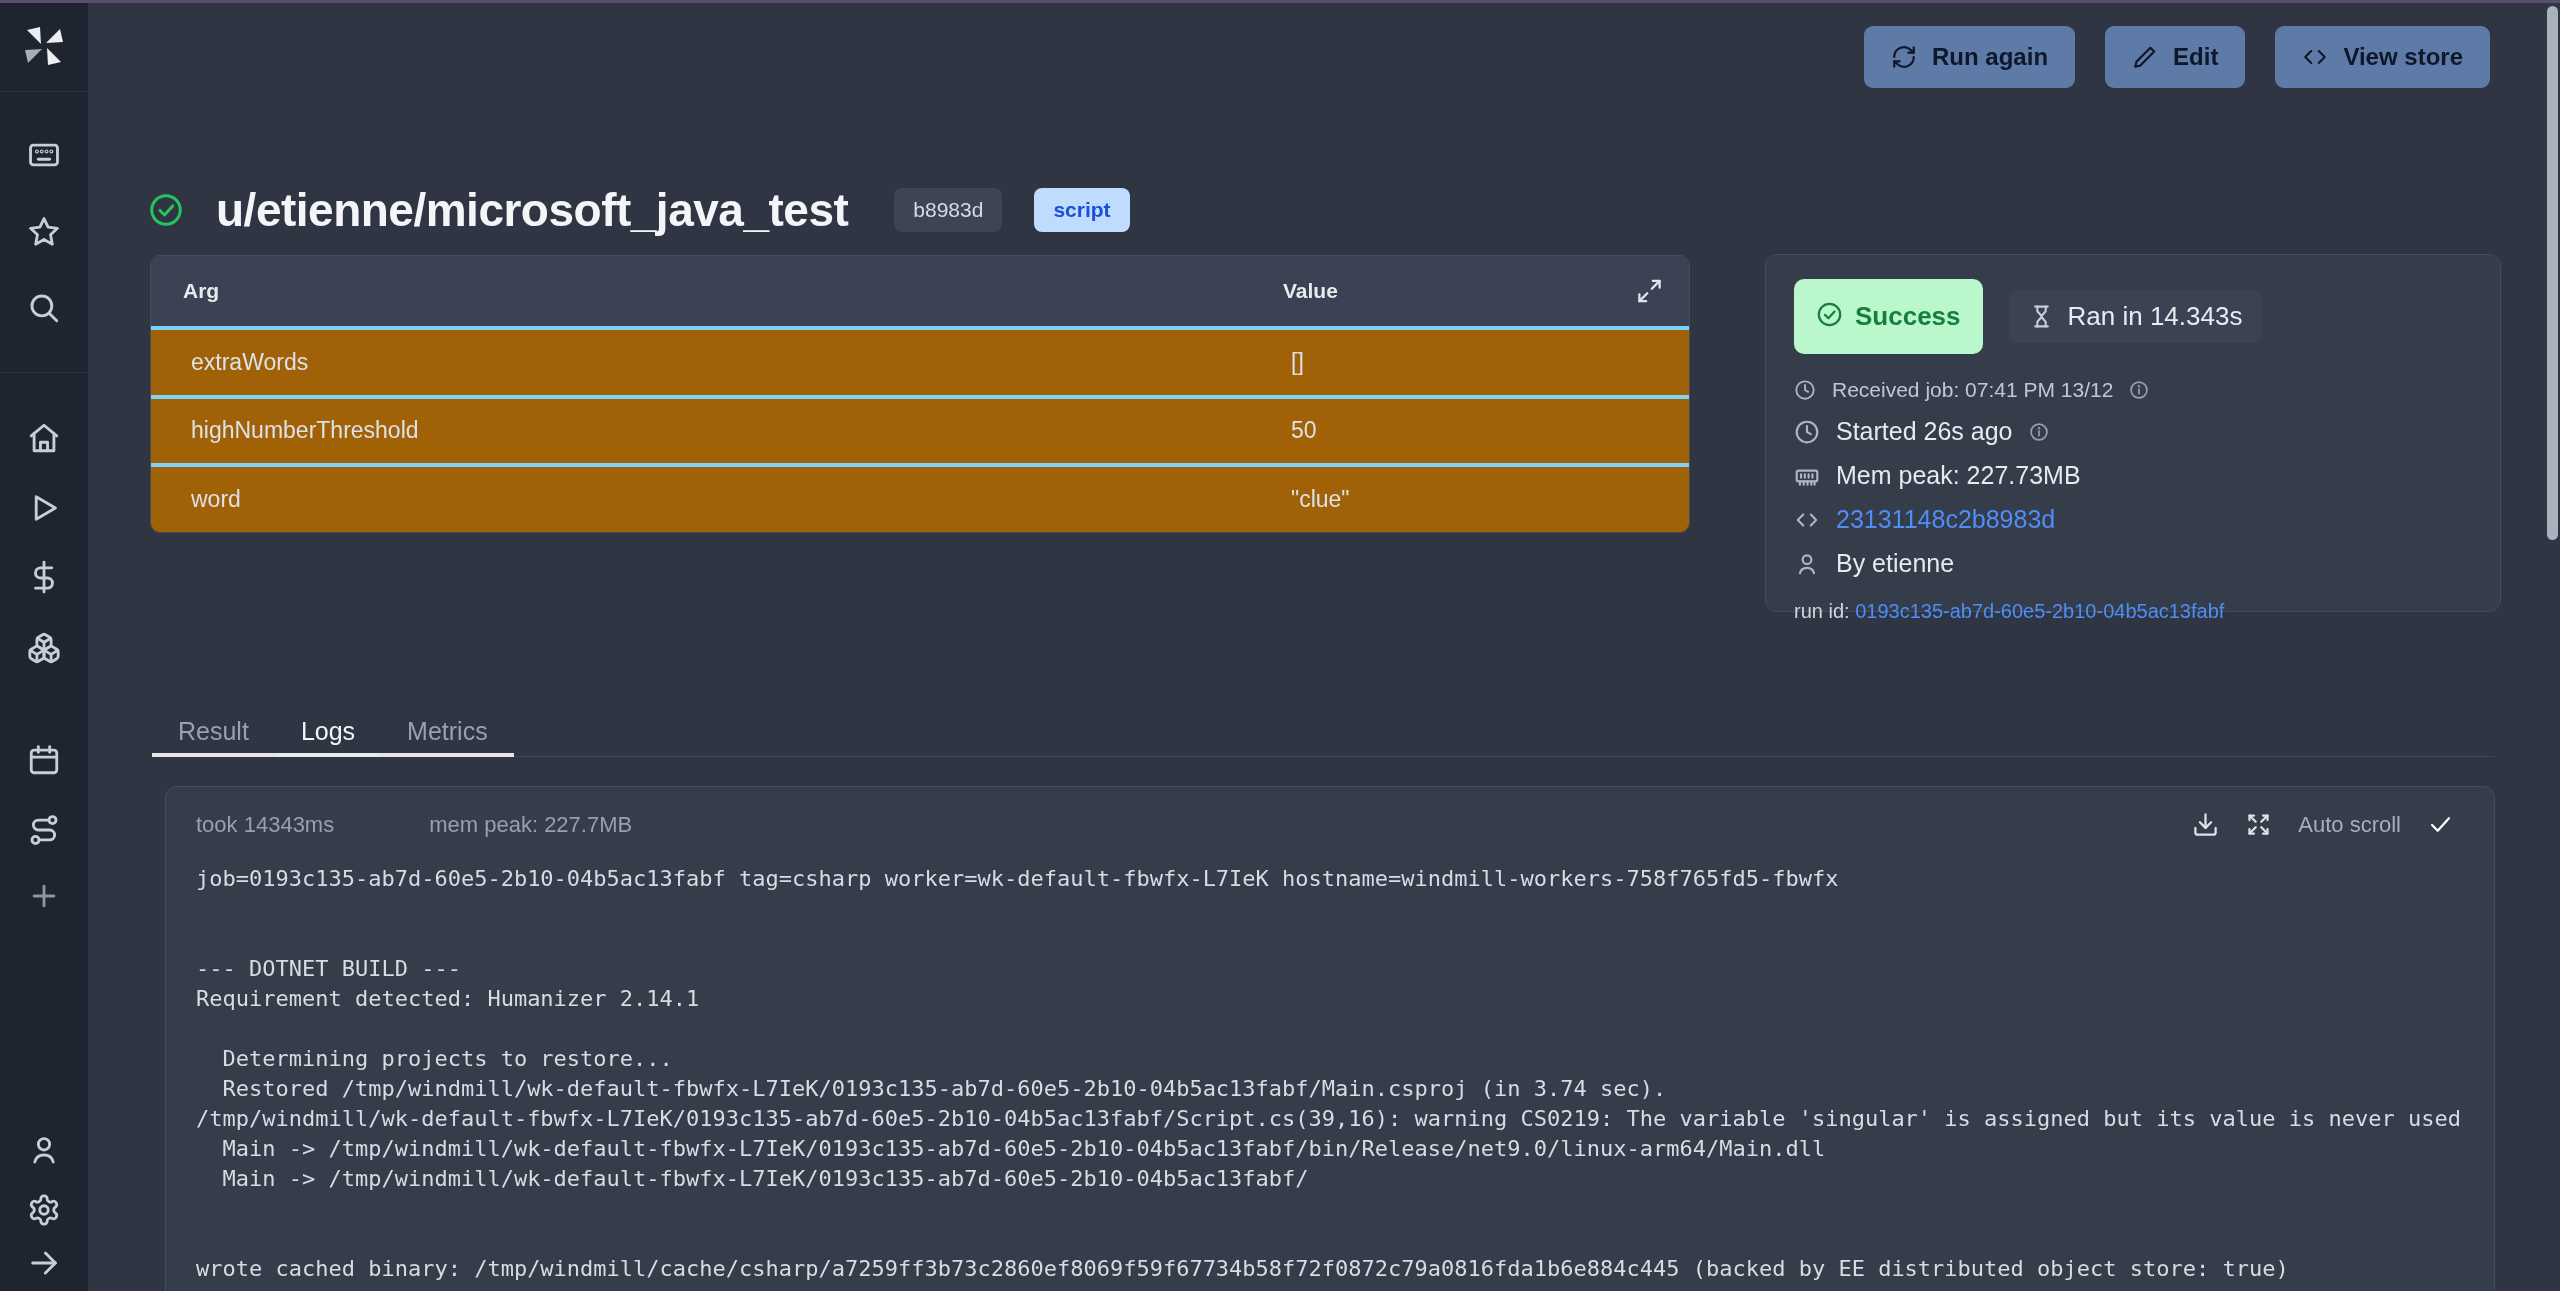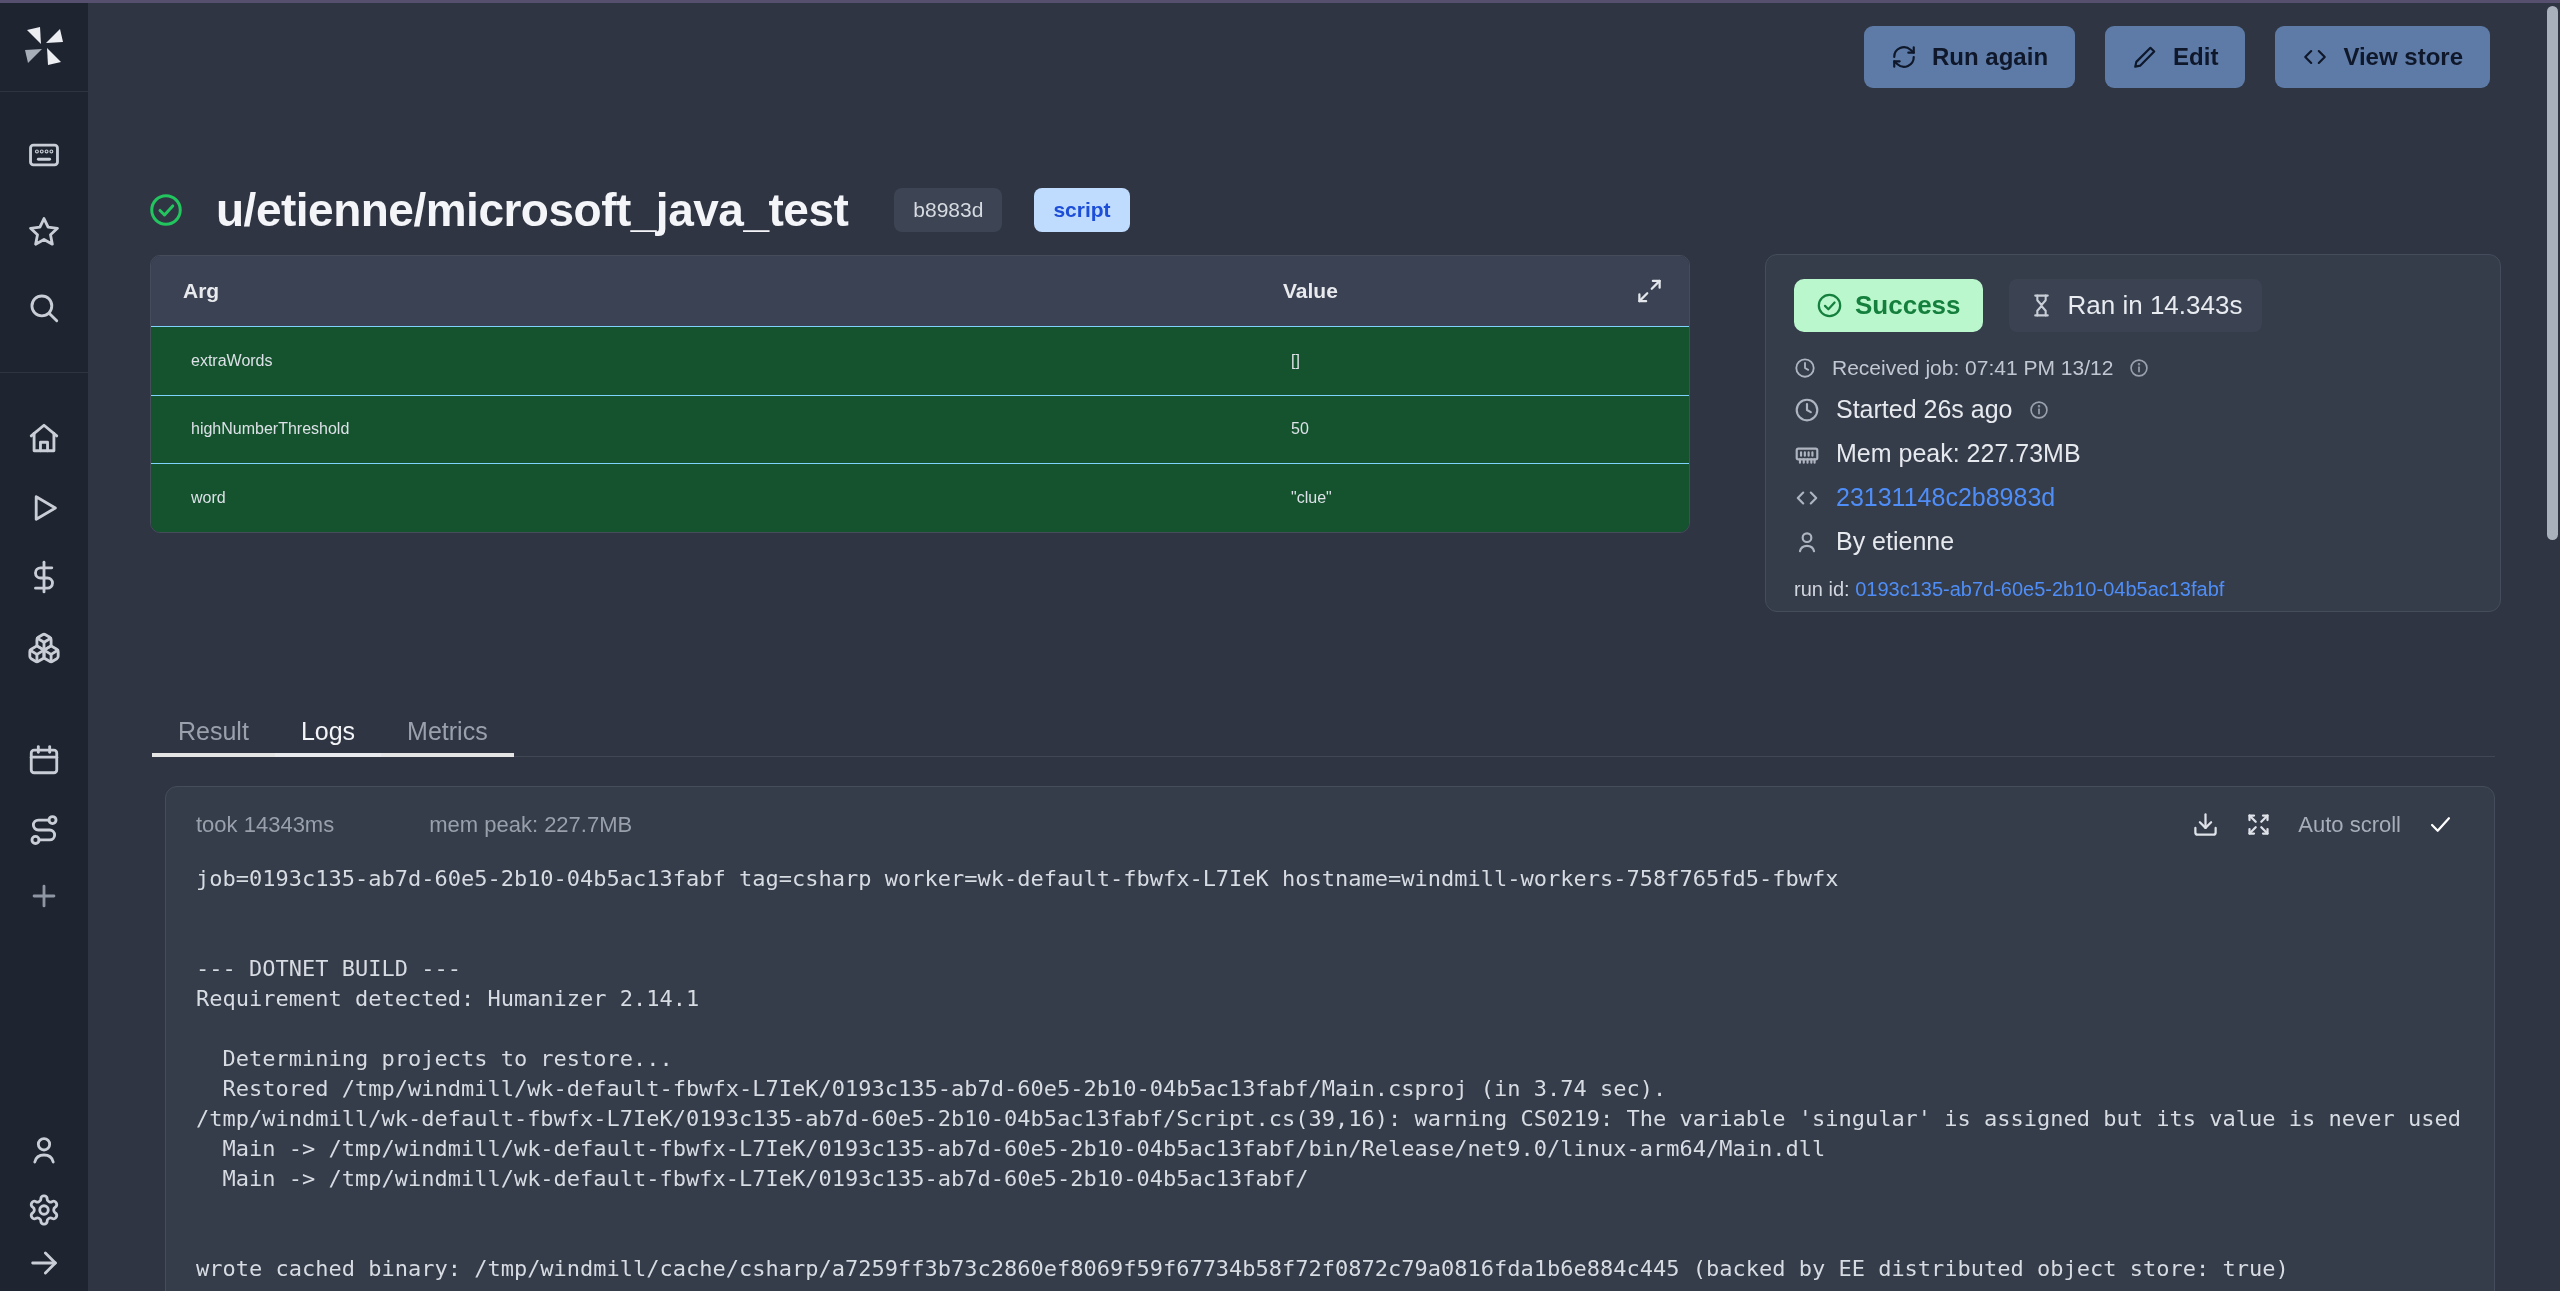--- a/index.html
+++ b/index.html
@@ -64,35 +64,35 @@
     position:relative; height:70px; background:#3b4253; display:grid;
     grid-template-columns:1100px 1fr; align-items:center; padding-left:32px;
     font-size:21px; font-weight:600; color:#e8eaee;
   }
   .args-expand {
     position:absolute; right:26px; top:50%; transform:translateY(-50%);
     width:27px; height:27px; color:#e3e6eb; cursor:pointer;
   }
   .args-expand svg { width:27px; height:27px; }
   .args-row {
-    height:68.6px; background:#14532d; border-top:1px solid #7dd3fc;
+    height:68.6px; background:#a16207; border-top:4px solid #7dd3fc;
     display:grid; grid-template-columns:1100px 1fr; align-items:center; padding-left:40px;
-    font-size:16px; color:#dde1e8;
+    font-size:23px; color:#dde1e8;
   }
 
   
   .status-panel {
     position:absolute; left:1765px; top:254px; width:736px; height:358px;
     background:#353c4a; border:1px solid #454d5d; border-radius:12px;
     padding:24px 28px;
   }
   .status-top { display:flex; align-items:center; gap:26px; }
   .success-badge {
-    display:flex; align-items:center; gap:12px; background:#bbf7cd; color:#15803d;
-    font-size:26px; font-weight:600; padding:11px 22px; border-radius:10px;
+    display:flex; align-items:flex-start; gap:12px; background:#bbf7cd; color:#15803d;
+    font-size:26px; font-weight:600; padding:22px 22px; border-radius:10px;
   }
   .success-badge svg { width:27px; height:27px; }
   .ran-chip {
     display:flex; align-items:center; gap:14px; background:#3b4353; color:#e8ebf0;
     font-size:26px; padding:11px 20px; border-radius:8px;
   }
   .ran-chip svg { width:25px; height:25px; color:#c9ced6; }
   .meta-row { display:flex; align-items:center; gap:16px; margin-top:15px; color:#e6e9ee; font-size:25px; }
   .meta-row.small { margin-top:24px; font-size:21px; color:#c2c8d2; }
   .meta-row .m-ic { color:#aeb5c0; flex:0 0 auto; display:flex; }

